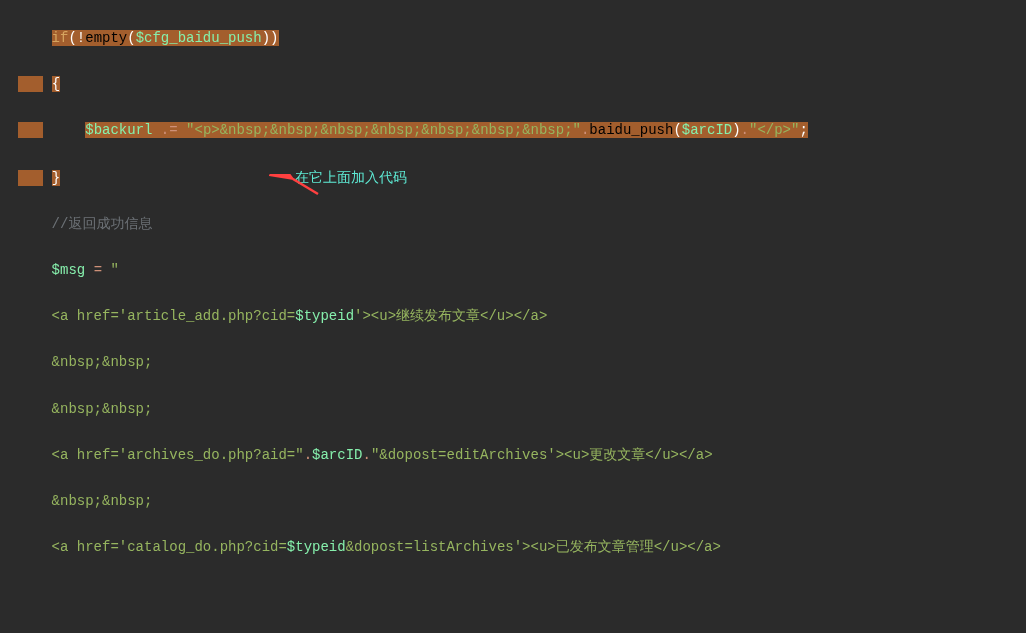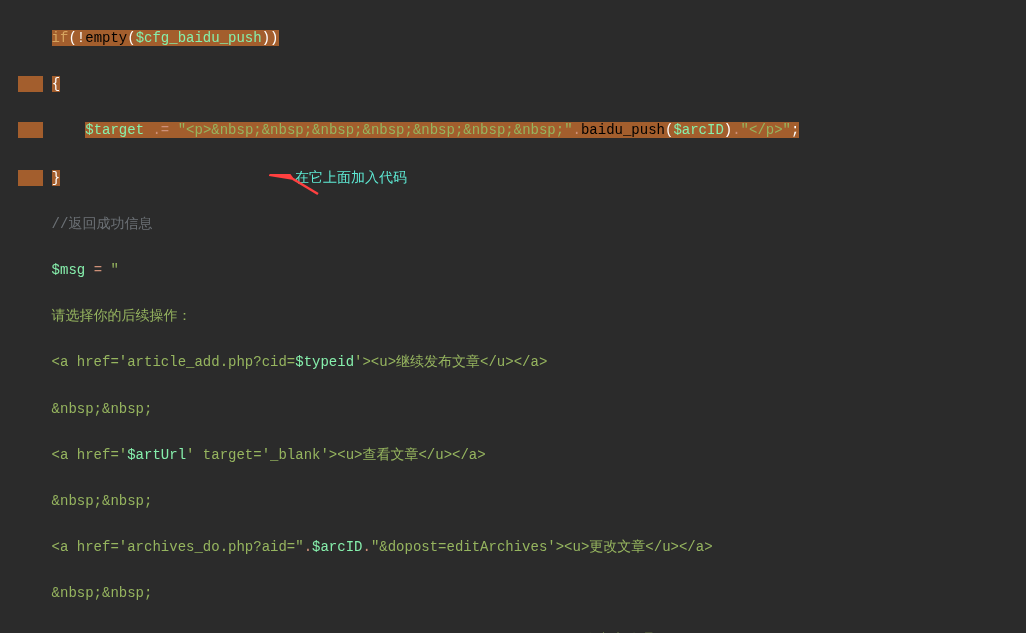--- a/index.html
+++ b/index.html
@@ -22,35 +22,33 @@
     .comment { color: #6c7176; }
     .red-annot { color: #5eead4; font-family: 'Microsoft YaHei', sans-serif; font-size:14px;}
     svg.arrow-svg { position:absolute; }
   </style>
 </head>
 <body>
 
 <div class="code-area">
 <div>    <span class="hl"><span class="kw">if</span>(!<span class="fn">empty</span>(<span class="var">$cfg_baidu_push</span>))</span></div>
 <div><span class="hl">   </span> <span class="hl">{</span></div>
-<div><span class="hl">   </span>     <span class="hl"><span class="var">$target</span> <span class="op">.=</span> <span class="str">"&lt;p&gt;&amp;nbsp;&amp;nbsp;&amp;nbsp;&amp;nbsp;&amp;nbsp;&amp;nbsp;&amp;nbsp;"</span><span class="op">.</span><span class="fn">baidu_push</span>(<span class="var">$arcID</span>)<span class="op">.</span><span class="str">"&lt;/p&gt;"</span>;</span></div>
+<div><span class="hl">   </span>     <span class="hl"><span class="var">$backurl</span> <span class="op">.=</span> <span class="str">"&lt;p&gt;&amp;nbsp;&amp;nbsp;&amp;nbsp;&amp;nbsp;&amp;nbsp;&amp;nbsp;&amp;nbsp;"</span><span class="op">.</span><span class="fn">baidu_push</span>(<span class="var">$arcID</span>)<span class="op">.</span><span class="str">"&lt;/p&gt;"</span>;</span></div>
 <div style="position:relative;"><span class="hl">   </span> <span class="hl">}</span><svg class="arrow-svg" style="left:200px;top:8px;" width="110" height="30">
         <defs>
           <marker id="ah1" markerWidth="10" markerHeight="8" refX="1" refY="4" orient="auto">
             <polygon points="10 0, 0 4, 10 8" fill="#ff4040"></polygon>
           </marker>
         </defs>
         <line x1="100" y1="20" x2="75" y2="5" stroke="#ff4040" stroke-width="2.5" marker-end="url(#ah1)"></line>
       </svg><span style="display:inline-block;width:235px;"></span><span class="red-annot">在它上面加入代码</span></div>
 <div>    <span class="comment">//</span><span class="comment">返回成功信息</span></div>
 <div>    <span class="var">$msg</span> <span class="op">=</span> <span class="str">"</span></div>
-<div><span class="str">    请选择你的后续操作：</span></div>
 <div><span class="str">    &lt;a href='article_add.php?cid=</span><span class="var">$typeid</span><span class="str">'&gt;&lt;u&gt;继续发布文章&lt;/u&gt;&lt;/a&gt;</span></div>
 <div><span class="str">    &amp;nbsp;&amp;nbsp;</span></div>
-<div><span class="str">    &lt;a href='</span><span class="var">$artUrl</span><span class="str">' target='_blank'&gt;&lt;u&gt;查看文章&lt;/u&gt;&lt;/a&gt;</span></div>
 <div><span class="str">    &amp;nbsp;&amp;nbsp;</span></div>
 <div><span class="str">    &lt;a href='archives_do.php?aid="</span><span class="op">.</span><span class="var">$arcID</span><span class="op">.</span><span class="str">"&amp;dopost=editArchives'&gt;&lt;u&gt;更改文章&lt;/u&gt;&lt;/a&gt;</span></div>
 <div><span class="str">    &amp;nbsp;&amp;nbsp;</span></div>
 <div><span class="str">    &lt;a href='catalog_do.php?cid=</span><span class="var">$typeid</span><span class="str">&amp;dopost=listArchives'&gt;&lt;u&gt;已发布文章管理&lt;/u&gt;&lt;/a&gt;</span></div>
 
 
 
 
 
 

